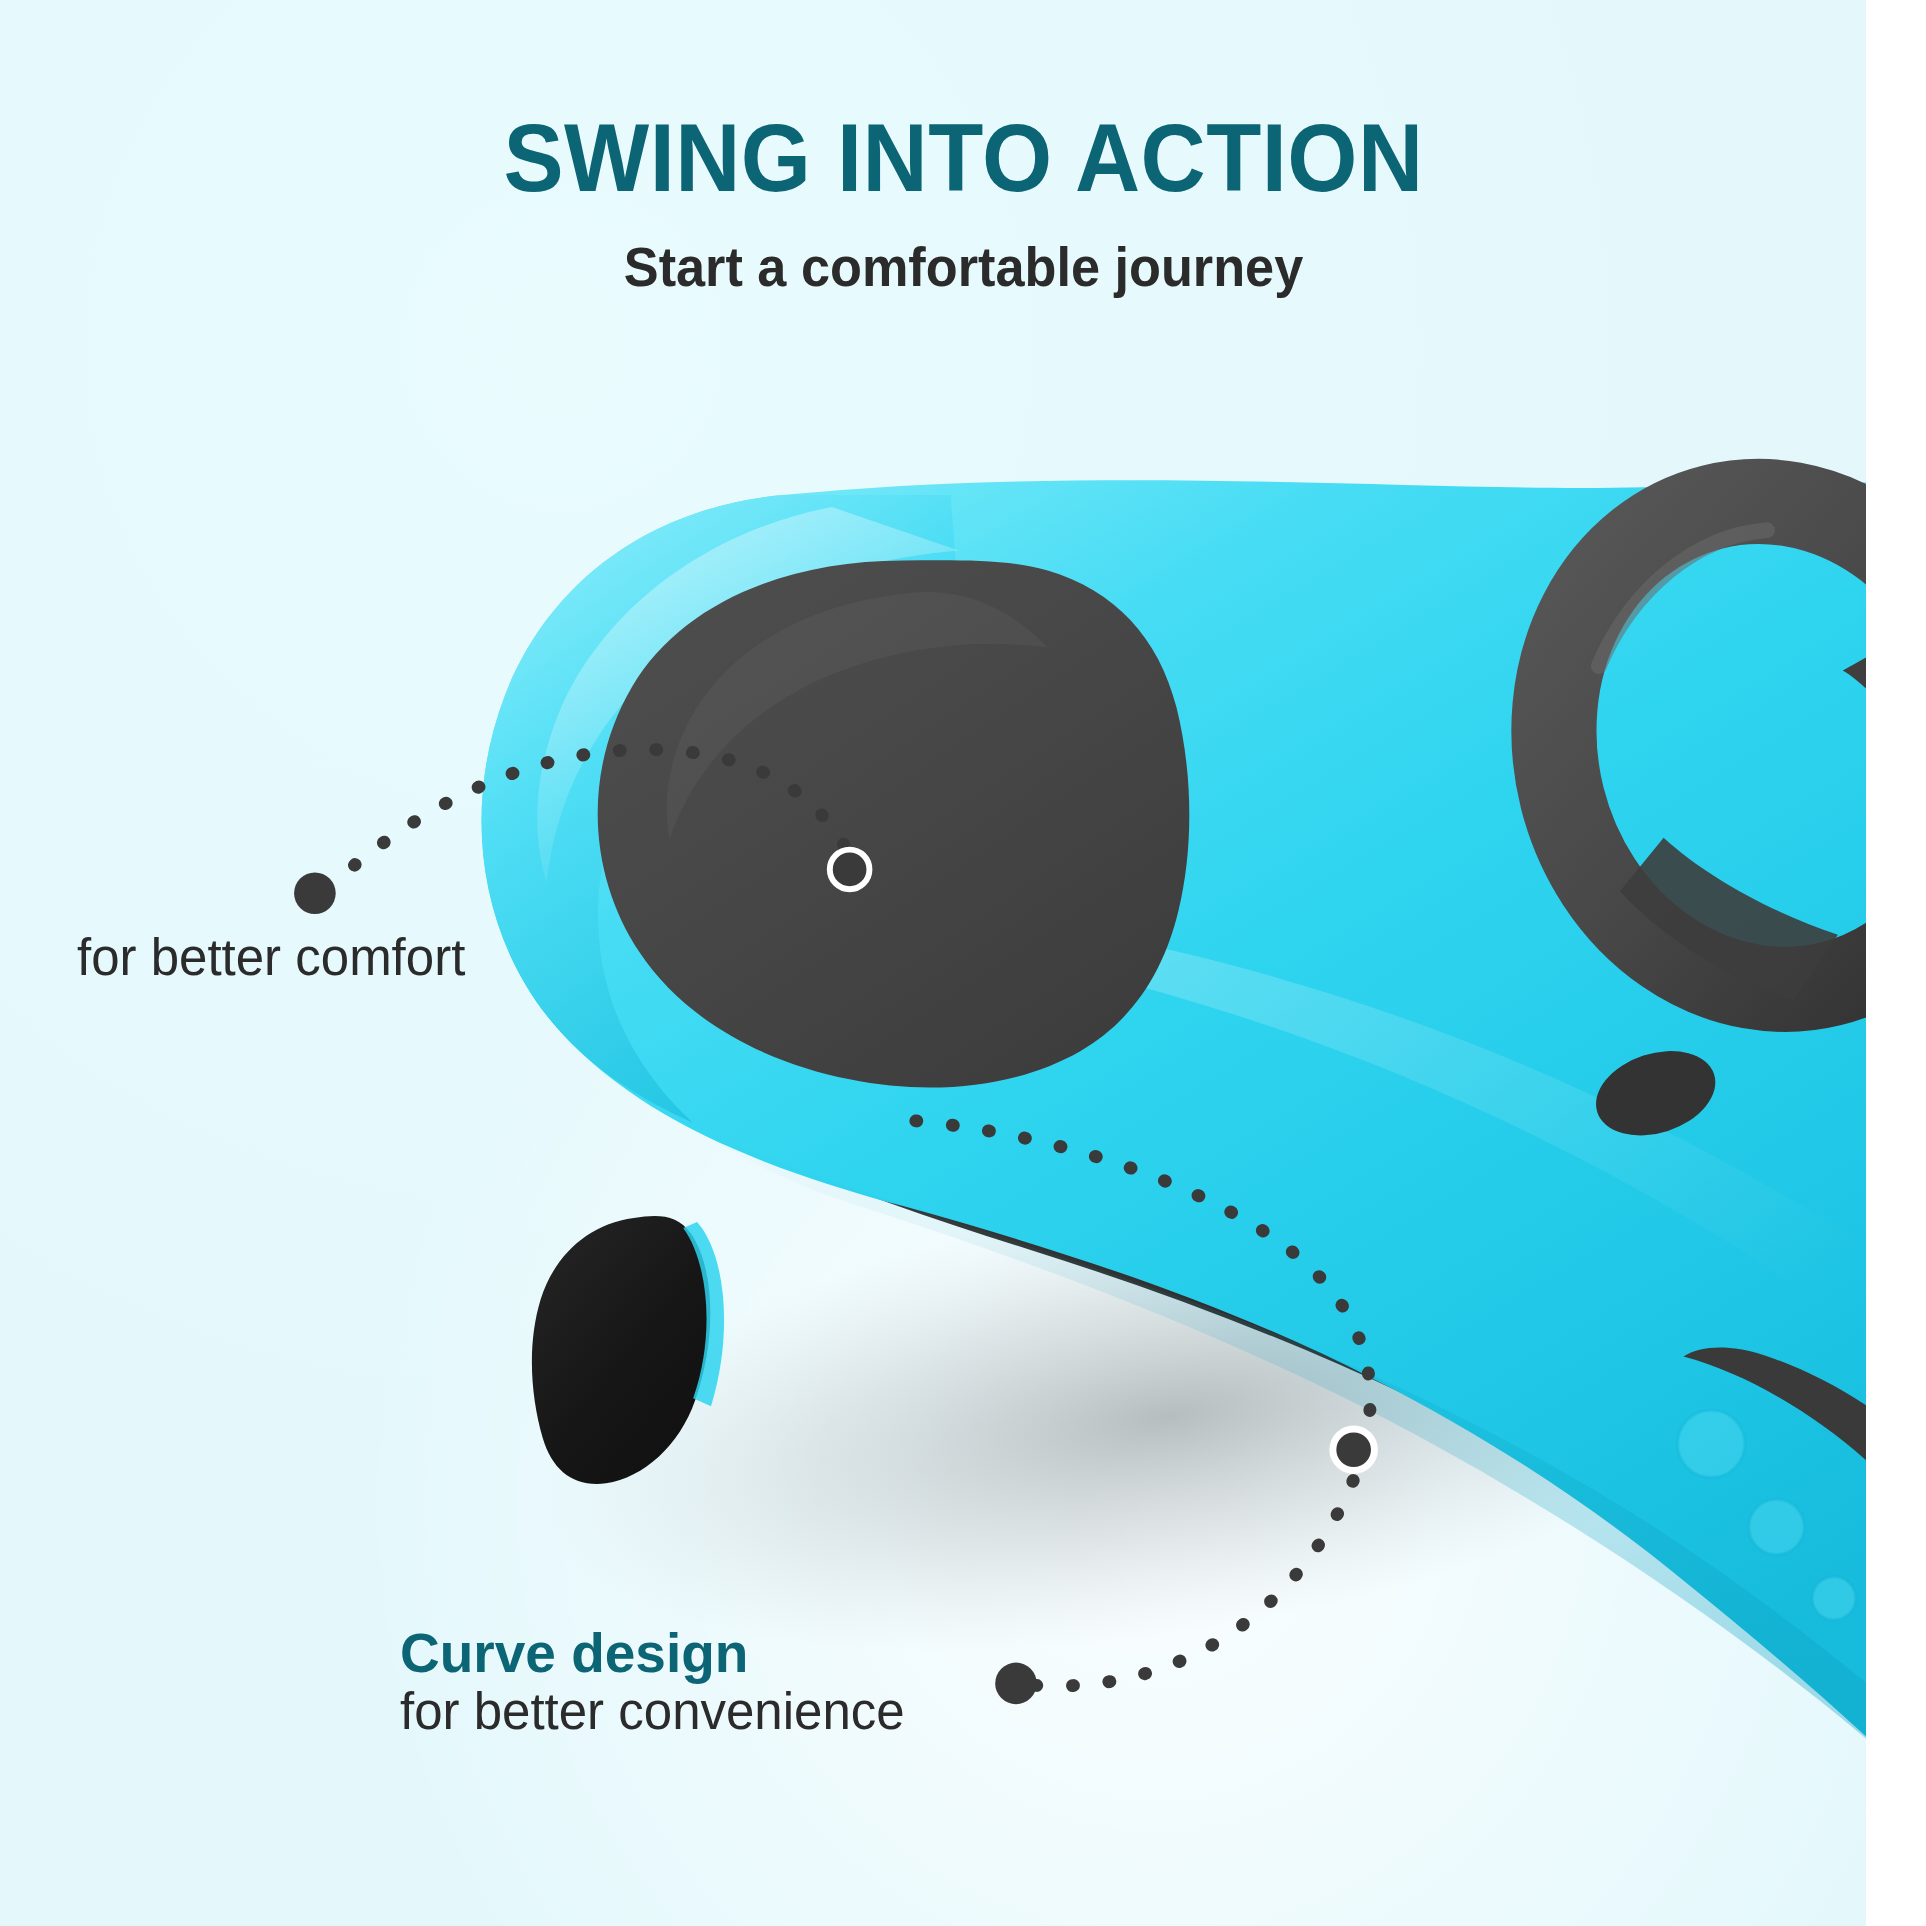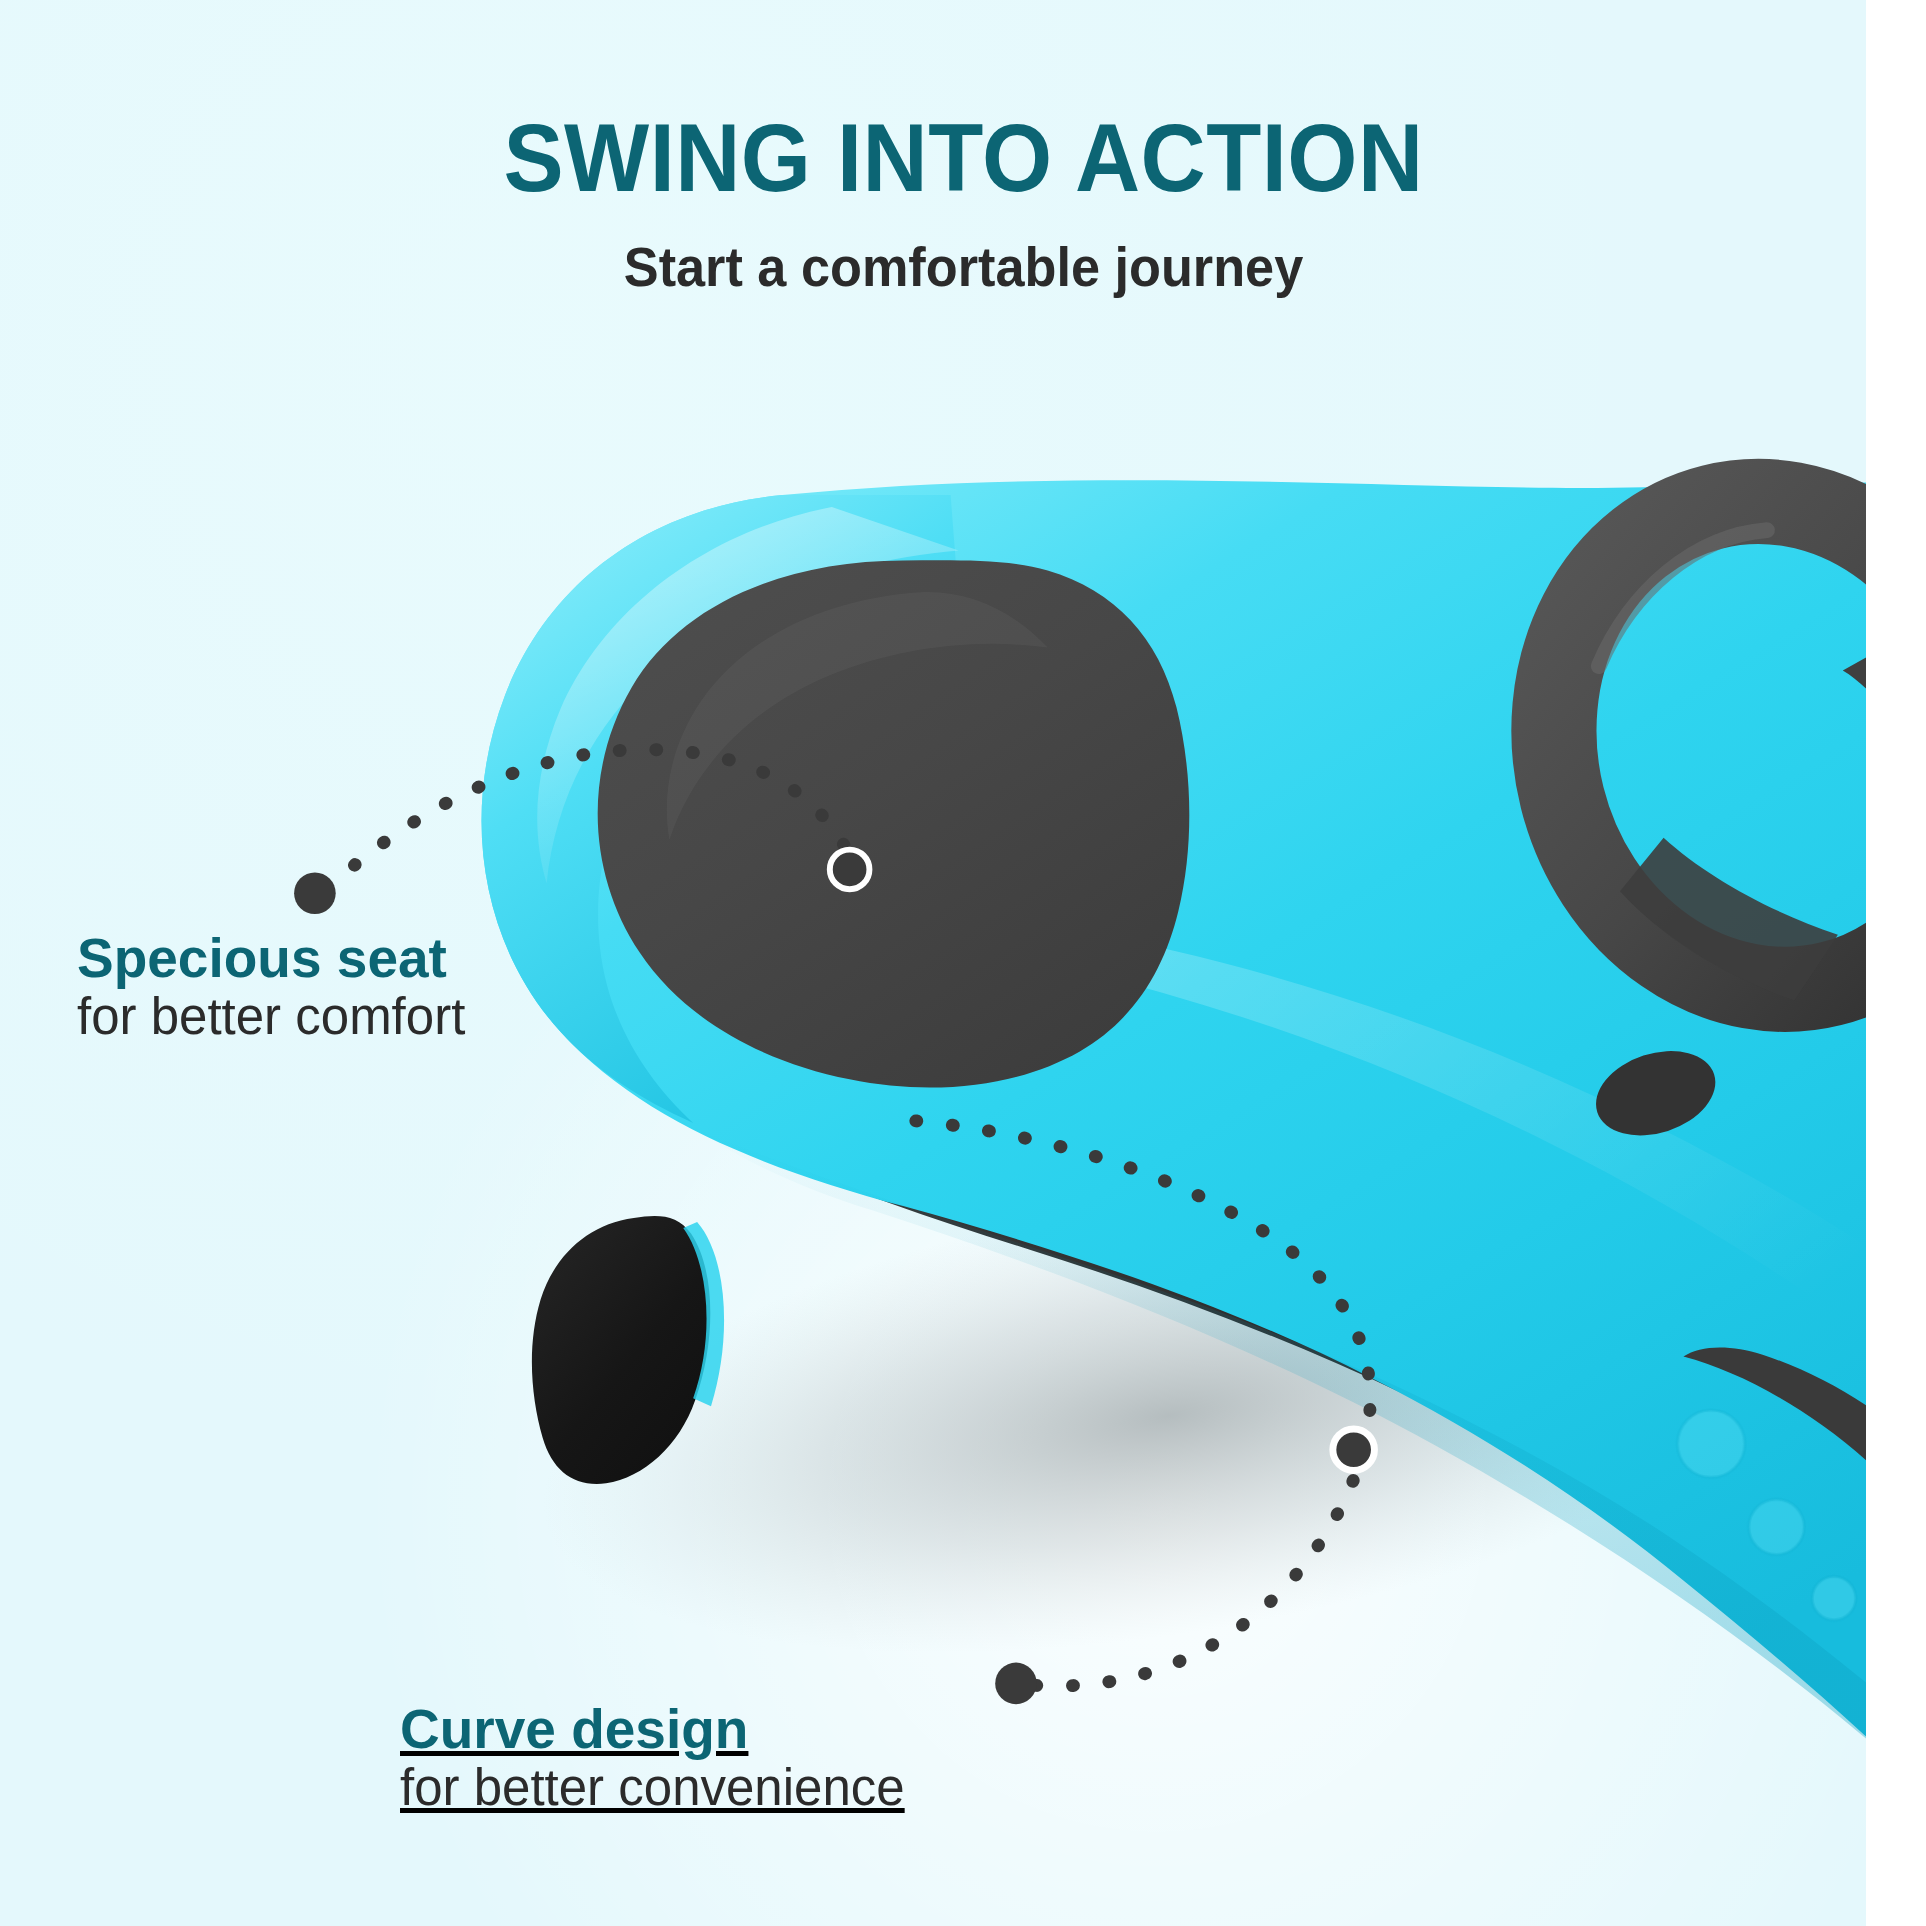--- a/index.html
+++ b/index.html
@@ -87,23 +87,22 @@
     white-space: nowrap;
     text-align: center;
   }
   #callout-seat {
     left: 77px;
     top: 929px;
     text-align: left;
   }
   #callout-curve {
     left: 400px;
-    top: 1700px;
+    top: 1624px;
     text-align: left;
-    text-decoration: underline;
   }
 </style>
 </head>
 <body>
 
 <div id="canvas">
 
   <div class="bg-glow"></div>
 
   <div class="header">
@@ -326,21 +325,20 @@
                C 1410 1420, 1392 1320, 1280 1246
                C 1160 1168, 1000 1136, 900 1130" fill="none" stroke="#3a3a3a" stroke-width="13" stroke-linecap="round" stroke-dasharray="1 36"></path>
 
       <circle cx="1026" cy="1700" r="21" fill="#3a3a3a"></circle>
 
       <circle cx="1367" cy="1464" r="21" fill="#3a3a3a" stroke="#ffffff" stroke-width="7"></circle>
     </g>
   </svg>
 
   <div class="callout" id="callout-seat">
-    <p class="lead">Specious seat</p>
     <p class="sub">for better comfort</p>
   </div>
 
   <div class="callout" id="callout-curve">
     <p class="lead">Curve design</p>
     <p class="sub">for better convenience</p>
   </div>
 
 </div>
 

